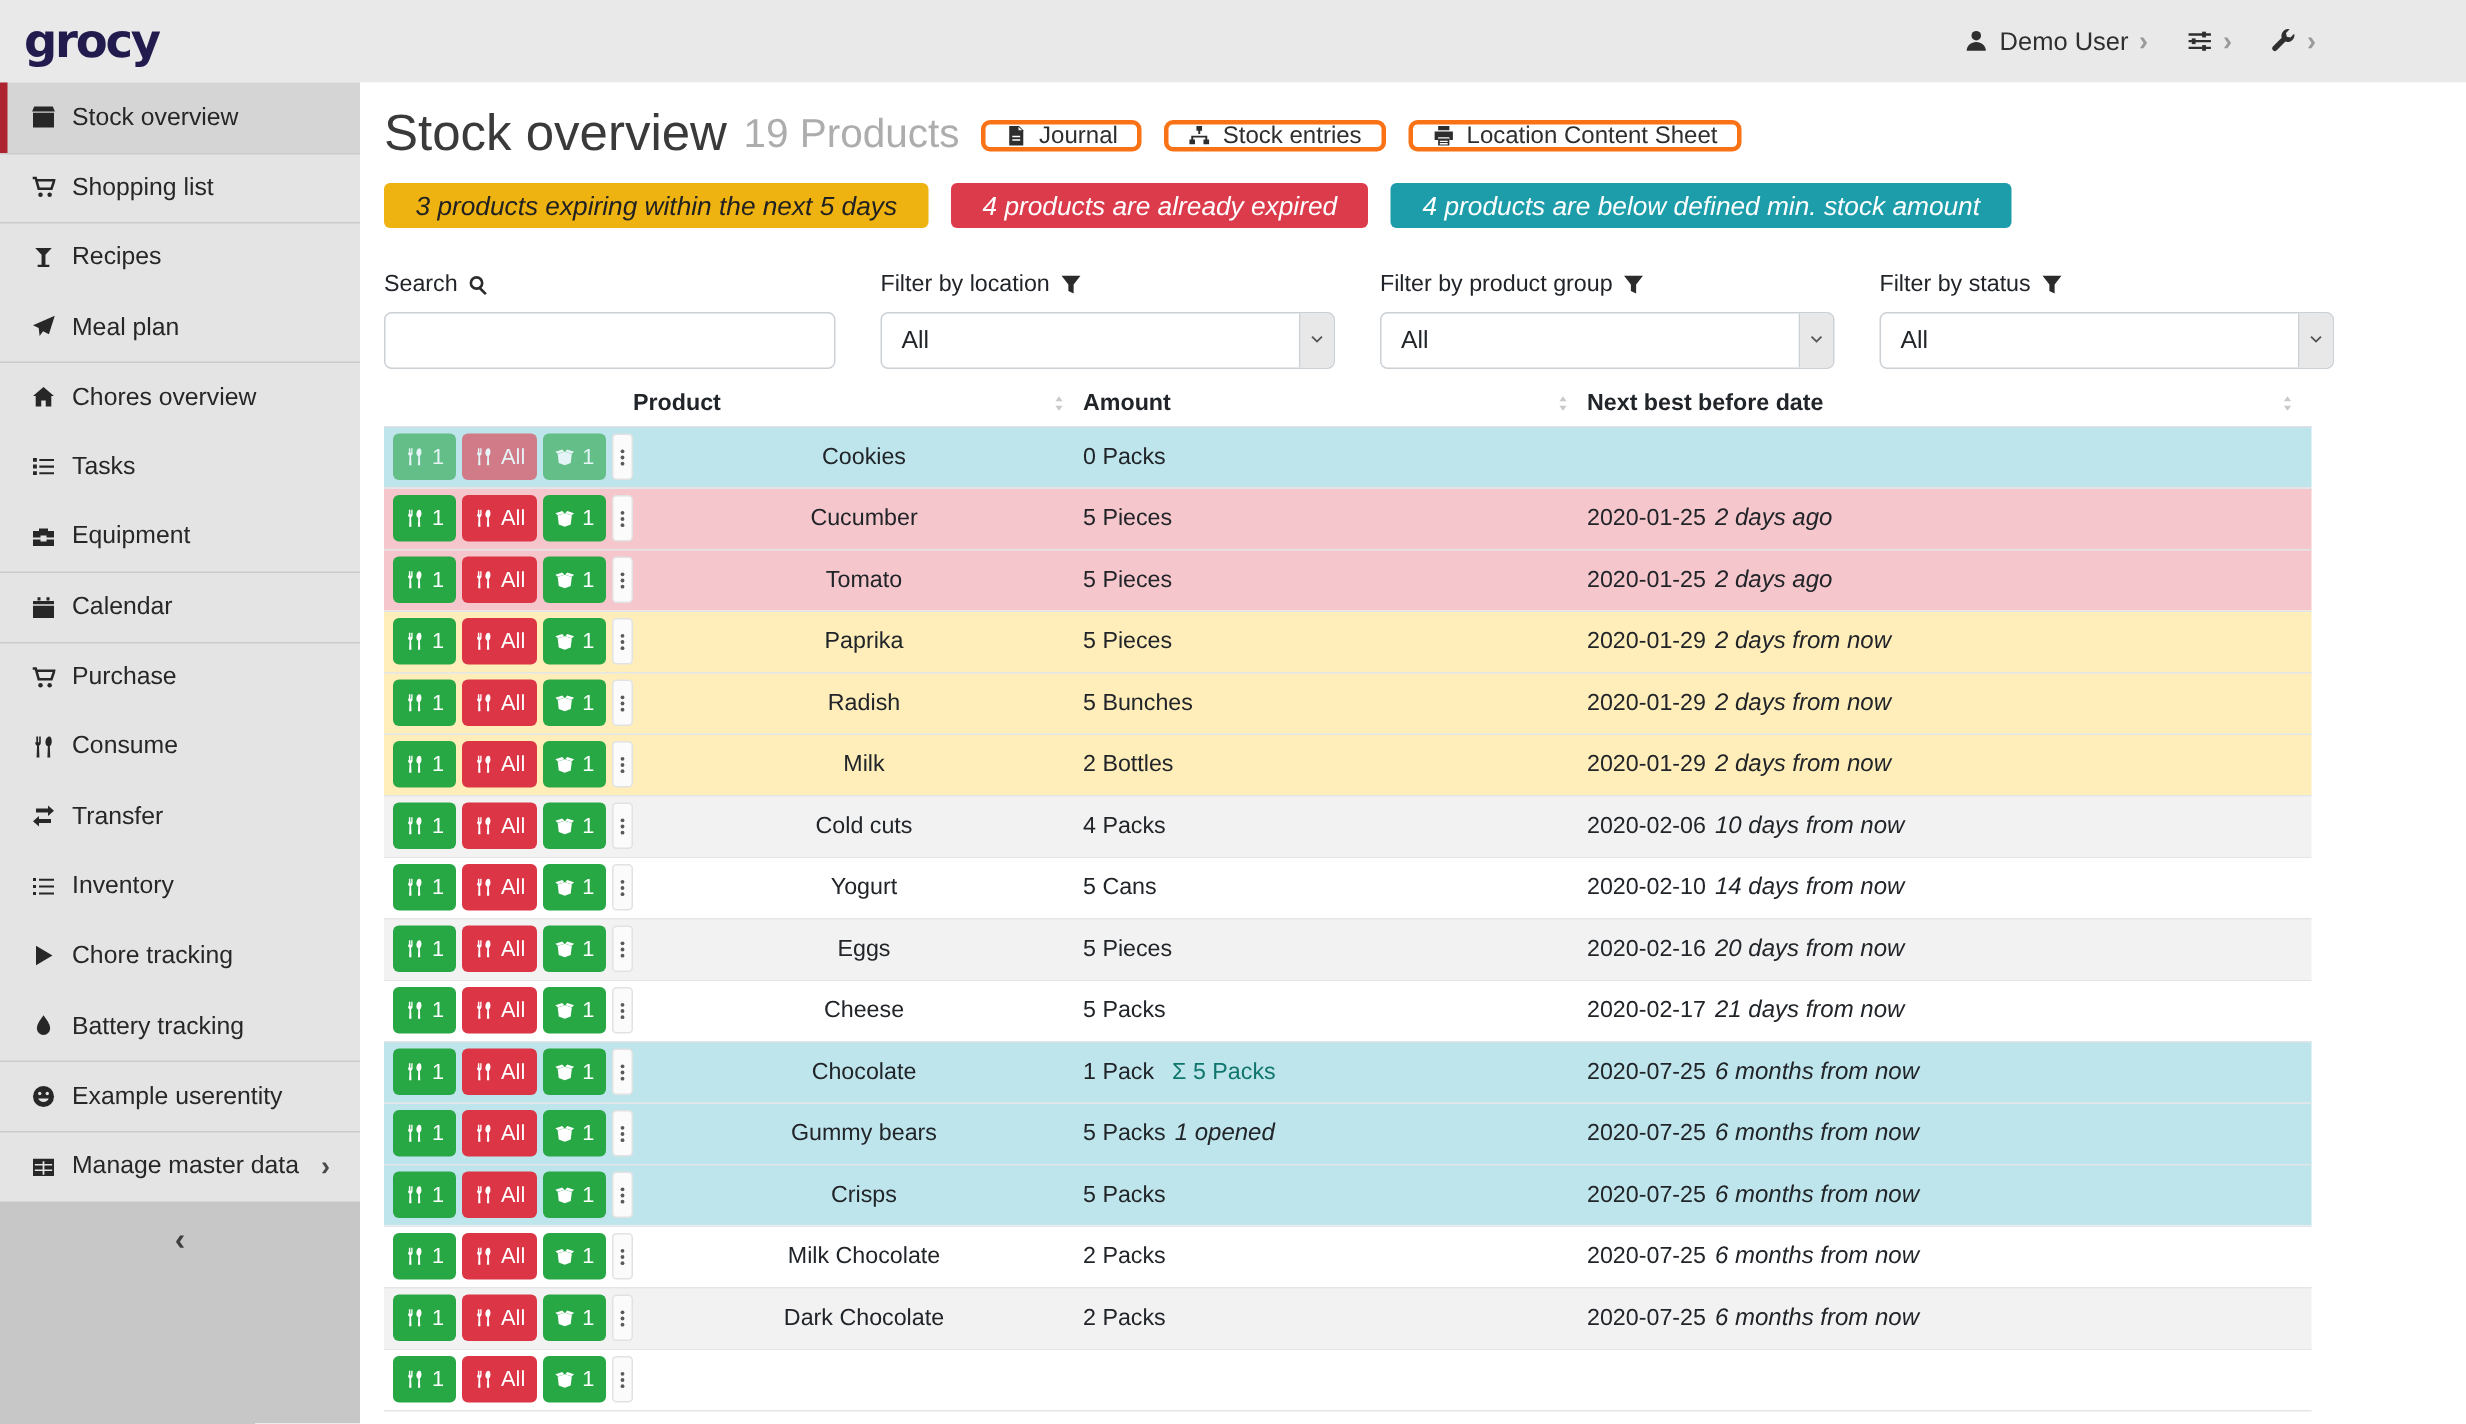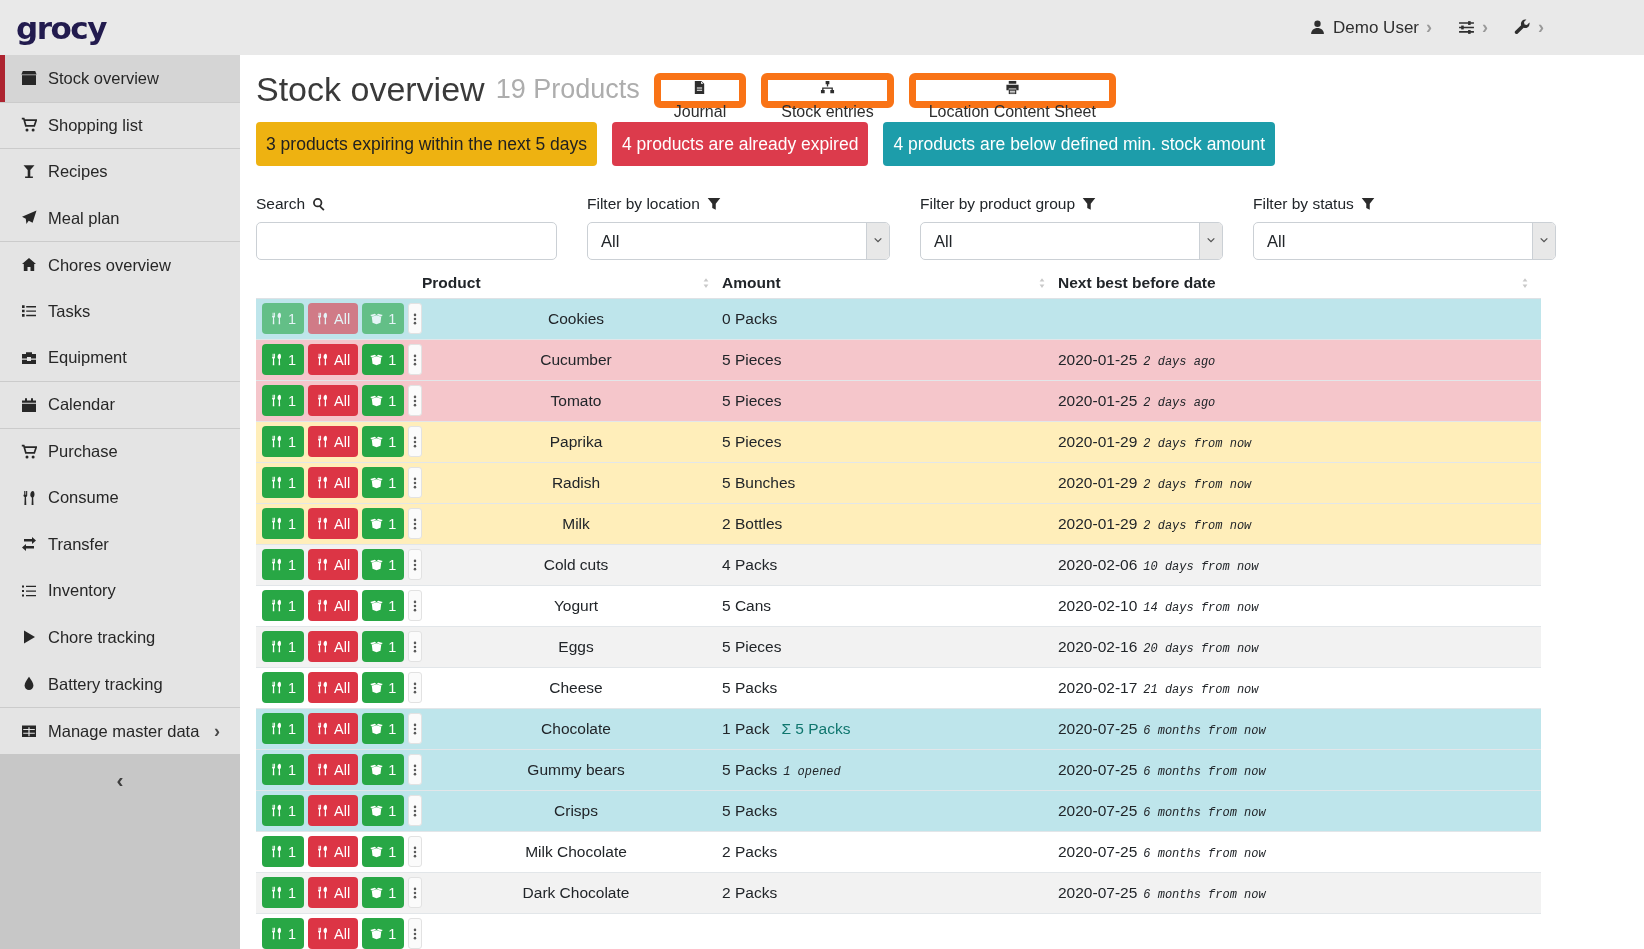--- a/index.html
+++ b/index.html
@@ -47,31 +47,30 @@
   }
 
   
   .main { position:absolute; left:240px; top:55px; width:1404px; height:894px; padding:14px 0 0 16px; background:#fff; }
 
   .title-row { display:flex; align-items:center; }
   .page-title { font-size:34px; font-weight:500; color:#3a3a3a; margin:0; line-height:40px; }
   .page-subtitle { font-size:27px; color:#adadad; margin-left:11px; line-height:40px; }
   .hdr-btns { display:flex; gap:15px; margin-left:14px; margin-top:3px; }
   .outline-btn {
-    display:flex; align-items:center; gap:8px; border:7px solid #f97316; border-radius:6px;
-    background:#fff; padding:0 13px; height:35px; font-size:16px; color:#2e2e2e; cursor:pointer;
+    display:flex; align-items:center; gap:8px; border:3px solid #f97316; border-radius:6px;
+    background:#fff; padding:0 13px; height:21px; font-size:16px; color:#2e2e2e; cursor:pointer;
     font-family:"Liberation Sans", sans-serif;
-    flex-direction:column;
   }
   .outline-btn svg { width:15px; height:15px; }
 
   .banners { display:flex; gap:15px; margin-top:13px; }
   .banner {
-    height:44px; display:flex; align-items:center; padding:0 10px;
-    border-radius:4px; font-size:17.5px; cursor:pointer; white-space:nowrap;
+    height:30px; display:flex; align-items:center; padding:0 21px;
+    border-radius:4px; font-size:17.5px; cursor:pointer; white-space:nowrap;font-style:italic;
   }
 
   .filters { display:grid; grid-template-columns:301px 303px 303px 303px; column-gap:30px; margin-top:29px; }
   .filter-label { font-size:15.5px; color:#212529; display:flex; align-items:center; gap:7px; margin-bottom:9px; height:18px; }
   .filter-label svg { width:14px; height:14px; color:#2b2b2b; }
   .text-input {
     width:100%; height:38px; border:1px solid #cbd0d5; border-radius:5px;
     font-size:16px; padding:0 10px; font-family:"Liberation Sans", sans-serif;
   }
   .select {
@@ -99,21 +98,21 @@
   }
   .rbtn svg { width:13px; height:13px; }
   .rbtn-menu {
     width:21px; height:31px; background:#fbfbfb; border:1px solid #e2e2e2; border-radius:3px;
     color:#5a5a5a; display:flex; align-items:center; justify-content:center; cursor:pointer; padding:0;
   }
   .rbtn-menu svg { width:12px; height:12px; }
   tr.muted .rbtn { opacity:.6; }
   .cell-product { padding-left:8px;text-align:center; }
   .amount-sum { color:#0f766e; margin-left:12px; }
-  .small-italic { font-style:italic; font-size:12px; margin-left:6px;font-family:Liberation Mono, monospace; }
+  .small-italic { font-style:italic; font-size:16px; margin-left:6px; }
 </style>
 </head>
 <body>
 
 <div class="topbar">
   <div class="logo">grocy</div>
   <div class="topbar-right">
     <div class="top-item">
       <span class="ticon">
           <svg class="" viewBox="0 0 16 16" fill="currentColor" style="width: 17px; height: 17px;">
@@ -258,20 +257,31 @@
         </span>
         <span>Chore tracking</span>
       </div>
       <div class="side-item">
         <span class="side-icon">
           <svg class="" viewBox="0 0 16 16" fill="currentColor">
             <path d="M8 .8C5.2 4.6 3.6 7.2 3.6 9.6a4.4 4.4 0 0 0 8.8 0C12.4 7.2 10.8 4.6 8 .8z"></path>
           </svg>
         </span>
         <span>Battery tracking</span>
+      </div>
+      <div class="side-item divider">
+        <span class="side-icon">
+          <svg class="" viewBox="0 0 16 16" fill="currentColor">
+            <circle cx="8" cy="8" r="7"></circle>
+            <circle cx="5.5" cy="6" r="1.1" fill="#e4e4e4"></circle>
+            <circle cx="10.5" cy="6" r="1.1" fill="#e4e4e4"></circle>
+            <path d="M4.5 9.3a3.8 3.8 0 0 0 7 0z" fill="#e4e4e4"></path>
+          </svg>
+        </span>
+        <span>Example userentity</span>
       </div>
       <div class="side-item divider">
         <span class="side-icon">
           <svg class="" viewBox="0 0 16 16" fill="currentColor">
             <path d="M1 2.5h14V14H1z"></path>
             <path fill="#e4e4e4" d="M2.2 6h11.6v1H2.2zM2.2 9.7h11.6v1H2.2zM7.4 4.2h1.2v9H7.4z"></path>
           </svg>
         </span>
         <span>Manage master data</span>
         <span class="side-chevron">›</span>

